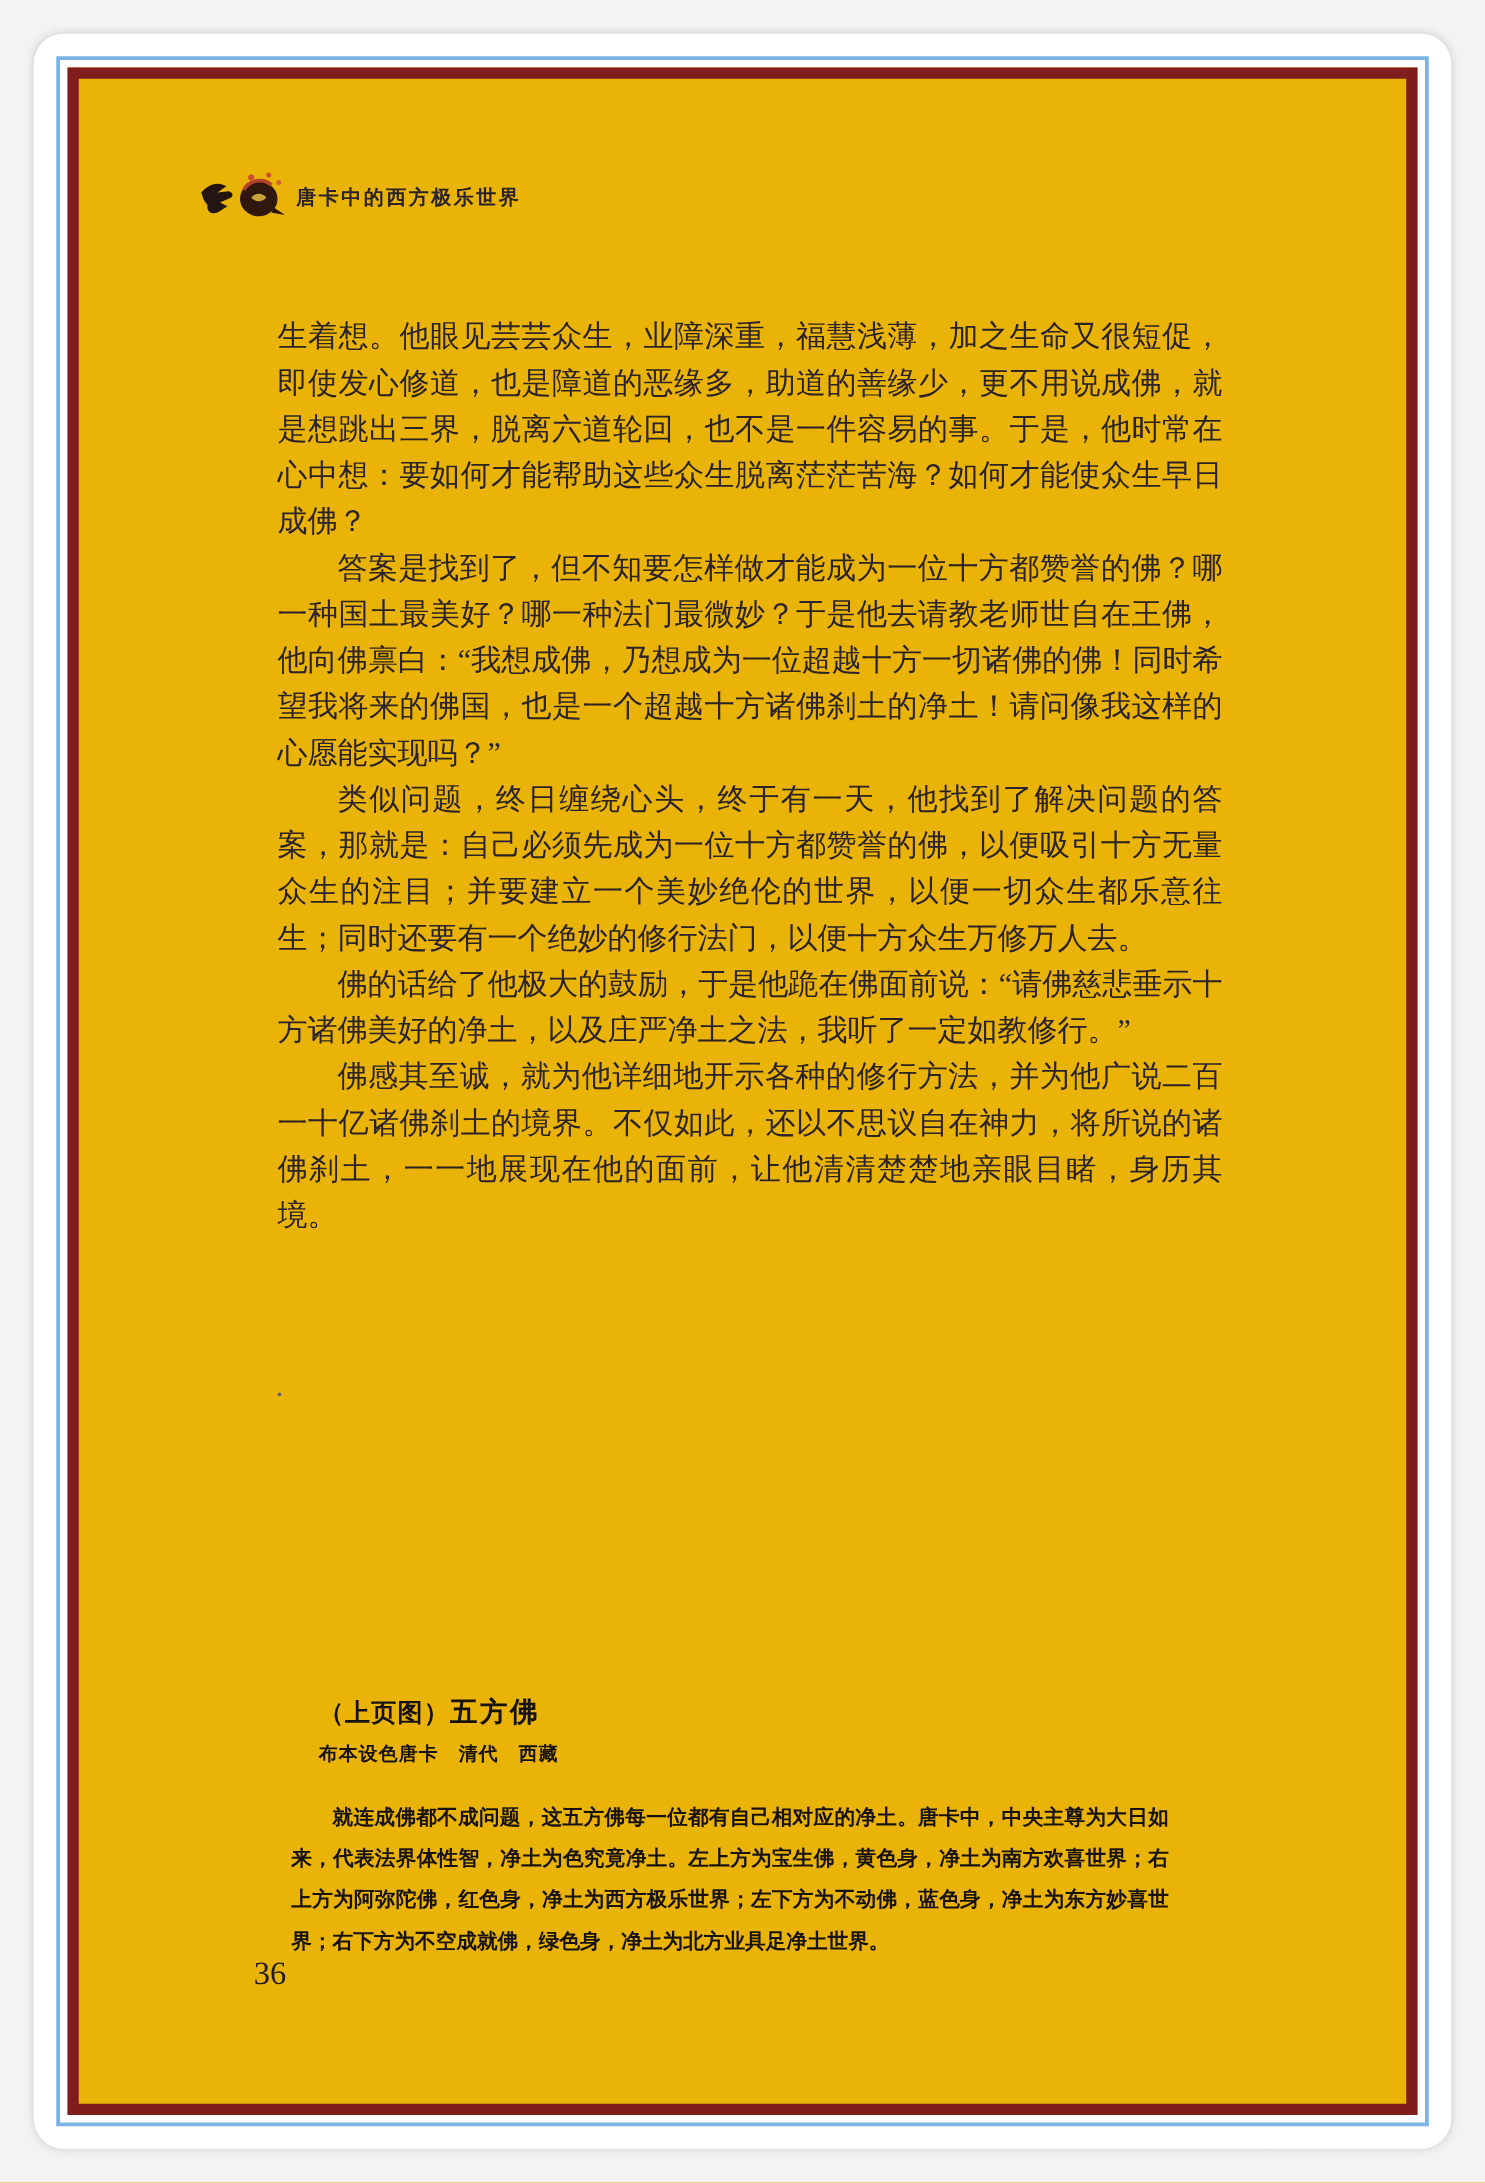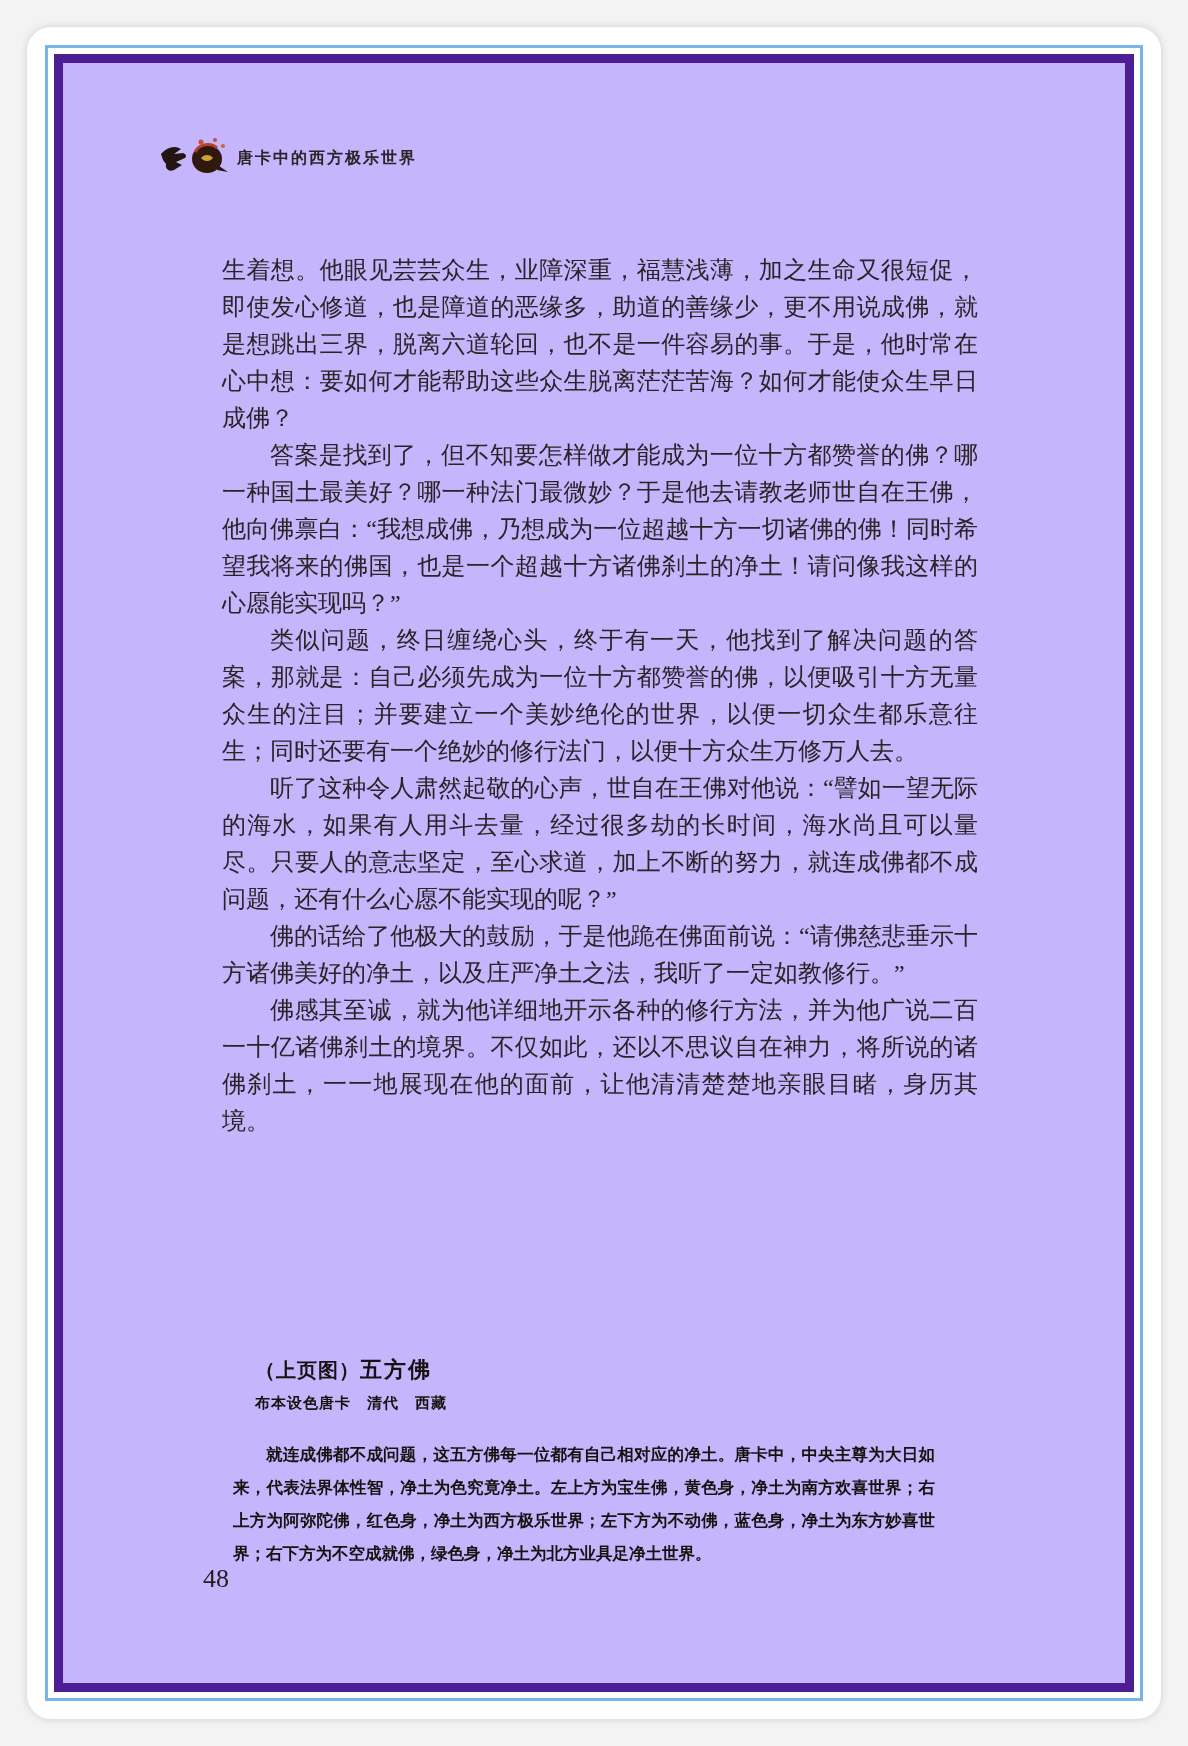--- a/index.html
+++ b/index.html
@@ -15,22 +15,22 @@
     background: #ffffff;
     border-radius: 24px;
     box-shadow: 0 0 8px rgba(0,0,0,0.15);
   }
   .frame-thin {
     position: absolute; left: 18px; top: 18px; right: 18px; bottom: 18px;
     border: 3px solid #7ab4e6;
   }
   .frame-thick {
     position: absolute; left: 6px; top: 6px; right: 6px; bottom: 6px;
-    border: 9px solid #4c1d95;
-    background: #c4b5fd;
+    border: 9px solid #7f1d1d;
+    background: #eab308;
   }
   .content {
     position: absolute; left: 9px; top: 9px; right: 9px; bottom: 9px;
     overflow: hidden;
   }
   
   .header-row { position: absolute; left: 85px; top: 60px; height: 50px; }
   .logo { position: absolute; left: 0; top: 0; width: 80px; height: 48px; }
   .header-title {
     position: absolute; left: 80px; top: 16px;
@@ -98,31 +98,30 @@
             <path d="M44 26c3-4 9-4 12 0-3 4-9 4-12 0z" fill="#c9a43c"></path>
             <path d="M62 34l9 6-11-2z" fill="#2a130c"></path>
           </svg>
           <div class="header-title">唐卡中的西方极乐世界</div>
         </div>
 
         <div class="body-text">
           <p class="no-indent">生着想。他眼见芸芸众生，业障深重，福慧浅薄，加之生命又很短促，即使发心修道，也是障道的恶缘多，助道的善缘少，更不用说成佛，就是想跳出三界，脱离六道轮回，也不是一件容易的事。于是，他时常在心中想：要如何才能帮助这些众生脱离茫茫苦海？如何才能使众生早日成佛？</p>
           <p>答案是找到了，但不知要怎样做才能成为一位十方都赞誉的佛？哪一种国土最美好？哪一种法门最微妙？于是他去请教老师世自在王佛，他向佛禀白：“我想成佛，乃想成为一位超越十方一切诸佛的佛！同时希望我将来的佛国，也是一个超越十方诸佛刹土的净土！请问像我这样的心愿能实现吗？”</p>
           <p>类似问题，终日缠绕心头，终于有一天，他找到了解决问题的答案，那就是：自己必须先成为一位十方都赞誉的佛，以便吸引十方无量众生的注目；并要建立一个美妙绝伦的世界，以便一切众生都乐意往生；同时还要有一个绝妙的修行法门，以便十方众生万修万人去。</p>
-          <p>听了这种令人肃然起敬的心声，世自在王佛对他说：“譬如一望无际的海水，如果有人用斗去量，经过很多劫的长时间，海水尚且可以量尽。只要人的意志坚定，至心求道，加上不断的努力，就连成佛都不成问题，还有什么心愿不能实现的呢？”</p>
           <p>佛的话给了他极大的鼓励，于是他跪在佛面前说：“请佛慈悲垂示十方诸佛美好的净土，以及庄严净土之法，我听了一定如教修行。”</p>
           <p>佛感其至诚，就为他详细地开示各种的修行方法，并为他广说二百一十亿诸佛刹土的境界。不仅如此，还以不思议自在神力，将所说的诸佛刹土，一一地展现在他的面前，让他清清楚楚地亲眼目睹，身历其境。</p>
         </div>
 
         <div class="speck"></div>
 
         <div class="caption-title-row">
           <span class="caption-label">（上页图）</span><span class="caption-title">五方佛</span>
         </div>
         <div class="caption-subtitle">布本设色唐卡　清代　西藏</div>
         <div class="caption-description">就连成佛都不成问题，这五方佛每一位都有自己相对应的净土。唐卡中，中央主尊为大日如来，代表法界体性智，净土为色究竟净土。左上方为宝生佛，黄色身，净土为南方欢喜世界；右上方为阿弥陀佛，红色身，净土为西方极乐世界；左下方为不动佛，蓝色身，净土为东方妙喜世界；右下方为不空成就佛，绿色身，净土为北方业具足净土世界。</div>
 
-        <div class="page-number">48</div>
+        <div class="page-number">36</div>
 
       </div>
     </div>
   </div>
 </div>
 
 </body></html>

